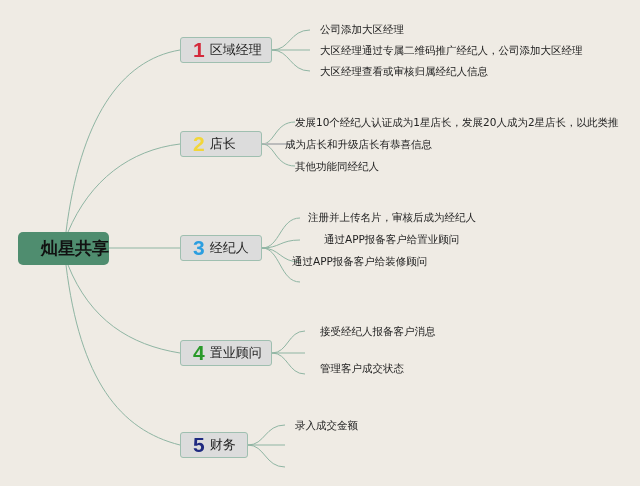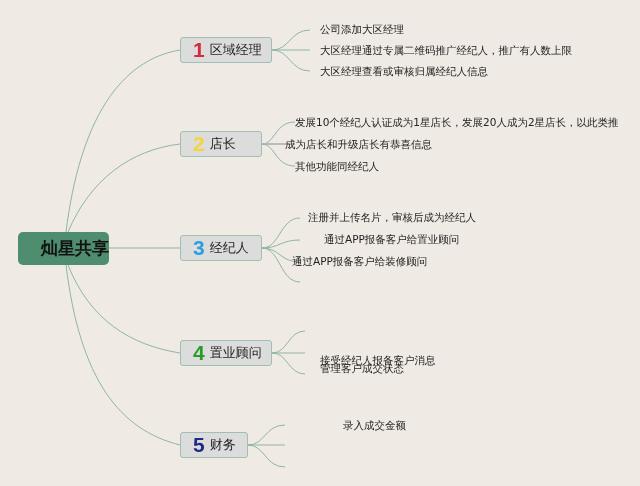--- a/index.html
+++ b/index.html
@@ -50,21 +50,21 @@
   </g>
 </svg>
 
 <div class="root">灿星共享</div>
 
 <div class="branch" style="top:37px;">
   <span class="num" style="color:#d42a3c">1</span>
   <span class="lbl">区域经理</span>
 </div>
 <div class="leaf" style="left:320px; top:23px;">公司添加大区经理</div>
-<div class="leaf" style="left:320px; top:44px;">大区经理通过专属二维码推广经纪人，推广有人数上限</div>
+<div class="leaf" style="left:320px; top:44px;">大区经理通过专属二维码推广经纪人，公司添加大区经理</div>
 <div class="leaf" style="left:320px; top:65px;">大区经理查看或审核归属经纪人信息</div>
 
 <div class="branch" style="top:131px; width:82px;">
   <span class="num" style="color:#f2d63a">2</span>
   <span class="lbl">店长</span>
 </div>
 <div class="leaf" style="left:295px; top:116px;">发展10个经纪人认证成为1星店长，发展20人成为2星店长，以此类推</div>
 <div class="leaf" style="left:285px; top:138px;">成为店长和升级店长有恭喜信息</div>
 <div class="leaf" style="left:295px; top:160px;">其他功能同经纪人</div>
 
@@ -73,20 +73,20 @@
   <span class="lbl">经纪人</span>
 </div>
 <div class="leaf" style="left:308px; top:211px;">注册并上传名片，审核后成为经纪人</div>
 <div class="leaf" style="left:308px; top:233px;margin-left:16px;">通过APP报备客户给置业顾问</div>
 <div class="leaf" style="left:292px; top:255px;">通过APP报备客户给装修顾问</div>
 
 <div class="branch" style="top:340px;">
   <span class="num" style="color:#2a9a2a">4</span>
   <span class="lbl">置业顾问</span>
 </div>
-<div class="leaf" style="left:320px; top:325px;margin-top:29px;">接受经纪人报备客户消息</div>
+<div class="leaf" style="left:320px; top:325px;">接受经纪人报备客户消息</div>
 <div class="leaf" style="left:320px; top:362px;">管理客户成交状态</div>
 
 <div class="branch" style="top:432px; width:68px;">
   <span class="num" style="color:#1f2a80">5</span>
   <span class="lbl">财务</span>
 </div>
-<div class="leaf" style="left:295px; top:419px;margin-left:48px;">录入成交金额</div>
+<div class="leaf" style="left:295px; top:419px;">录入成交金额</div>
 
 </body></html>

